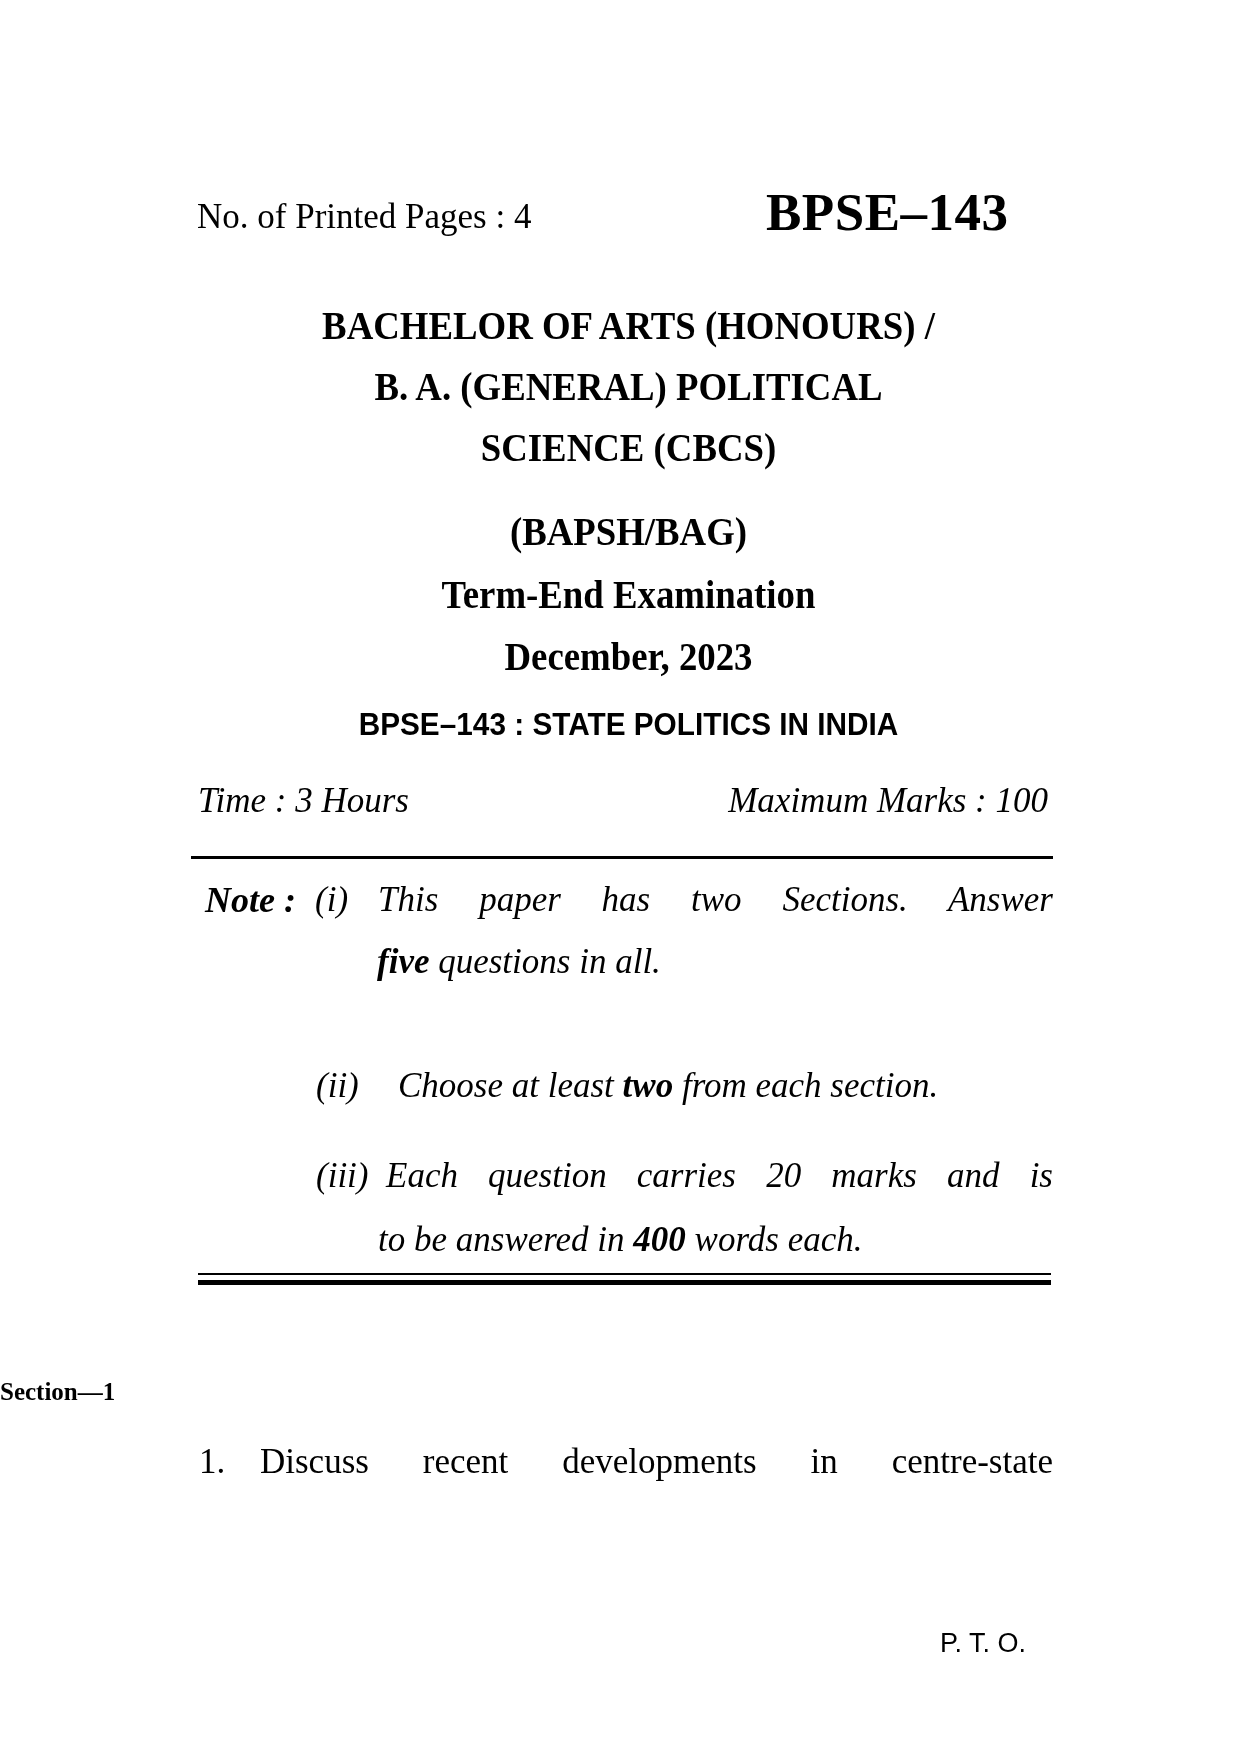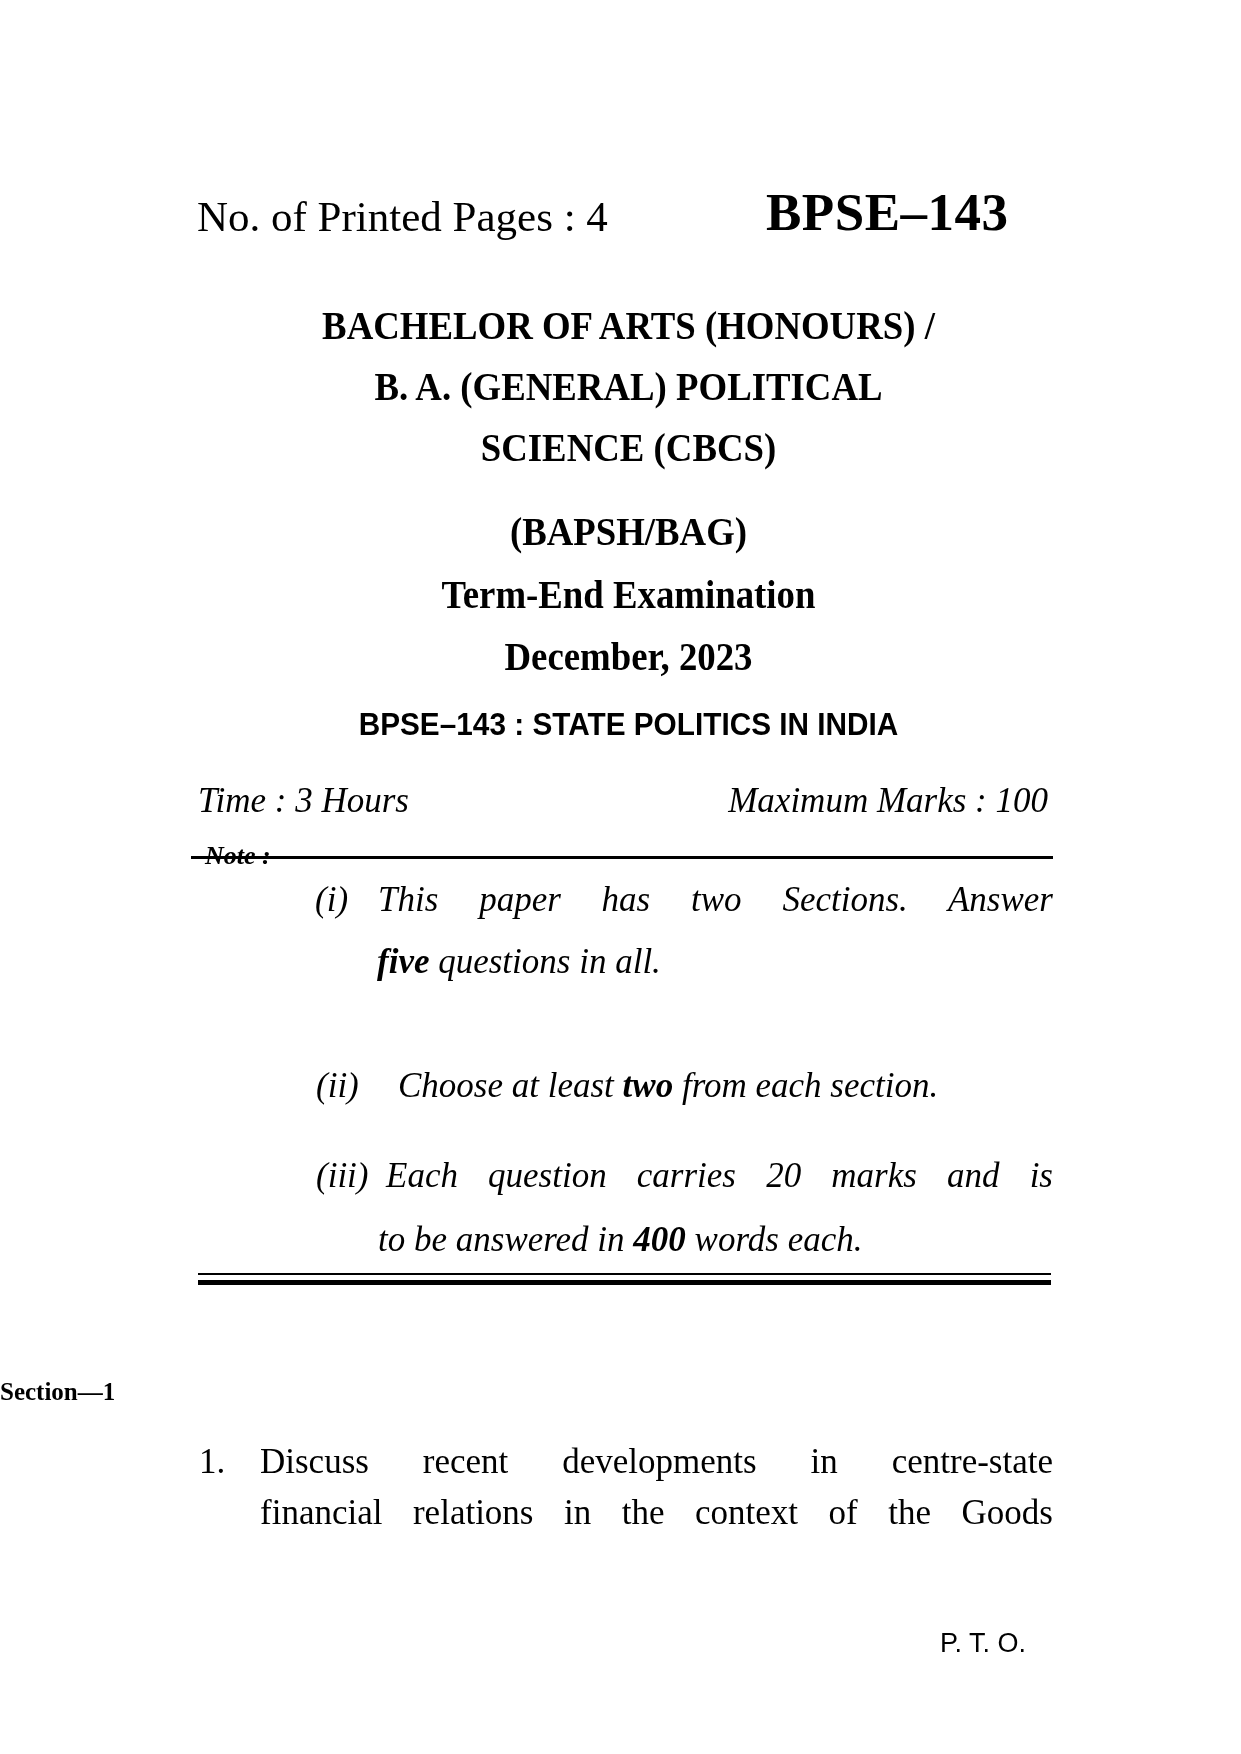--- a/index.html
+++ b/index.html
@@ -3,21 +3,21 @@
 <meta charset="utf-8">
 <style>
   html, body { margin: 0; padding: 0; background: #ffffff; }
   body { width: 1241px; height: 1754px; position: relative; overflow: hidden; color: #000; }
   .abs { position: absolute; white-space: nowrap; }
   .serif { font-family: "Liberation Serif", "DejaVu Serif", serif; }
   .sans { font-family: "Liberation Sans", "DejaVu Sans", sans-serif; }
   .it { font-style: italic; }
 
   
-  #printed-pages { left: 197px; top: 197px; font-size: 43px; line-height: 40px; }
+  #printed-pages { left: 197px; top: 197px; font-size: 35px; line-height: 40px; }
   #paper-code { left: 766px; top: 184px; font-size: 53px; line-height: 56px; font-weight: bold; letter-spacing: 0.5px; }
 
   
   .center { left: 0; width: 1241px; text-align: center; }
   .title { font-size: 40px; font-weight: bold; line-height: 46px; transform: scaleX(0.92); transform-origin: center; }
   #title-1 { top: 303px; left: 8px; }
   #title-2 { top: 364px; left: 8px; }
   #title-3 { top: 425px; left: 8px; }
   #programme-code { top: 509px; left: 8px; }
   #exam-name { top: 572px; left: 8px; }
@@ -26,21 +26,21 @@
 
   
   #time { left: 198px; top: 781px; font-size: 35px; line-height: 40px; }
   #max-marks { right: 193px; top: 781px; font-size: 35px; line-height: 40px; }
 
   .rule { position: absolute; background: #000; }
   #rule-top { left: 191px; top: 856px; width: 862px; height: 3px; }
 
   
   .note-text { font-size: 35px; line-height: 40px; font-style: italic; }
-  #note-label { left: 205px; top: 836px; font-weight: bold; font-style: italic; font-size: 26px; line-height: 40px; }
+  #note-label { left: 205px; top: 880px; font-weight: bold; font-style: italic; font-size: 36px; line-height: 40px; }
   #note-i-num { left: 315px; top: 880px; }
   #note-i-line1 { left: 378px; top: 880px; width: 675px; text-align: justify; text-align-last: justify; white-space: normal; }
   #note-i-line2 { left: 377px; top: 942px; }
   #note-ii-num { left: 316px; top: 1066px; }
   #note-ii-text { left: 378px; top: 1066px; margin-left: 20px; }
   #note-iii-num { left: 316px; top: 1156px; }
   #note-iii-line1 { left: 386px; top: 1156px; width: 667px; text-align: justify; text-align-last: justify; white-space: normal; }
   #note-iii-line2 { left: 378px; top: 1220px; }
 
   #rule-double-thin { left: 198px; top: 1273px; width: 853px; height: 2px; }
@@ -92,16 +92,15 @@
 </div>
 
 <div id="rule-double-thin" class="rule"></div>
 <div id="rule-double-thick" class="rule"></div>
 
 <div id="section-heading" class="abs serif">Section—1</div>
 
 <div id="q1-num" class="abs serif q-text">1.</div>
 <div id="q1-body" class="abs serif q-text">
   <span class="ln just">Discuss recent developments in centre-state</span>
-  <span class="ln just">financial relations in the context of the Goods</span>
 </div>
 
 <div id="pto" class="abs sans">P. T. O.</div>
 
 </body></html>

